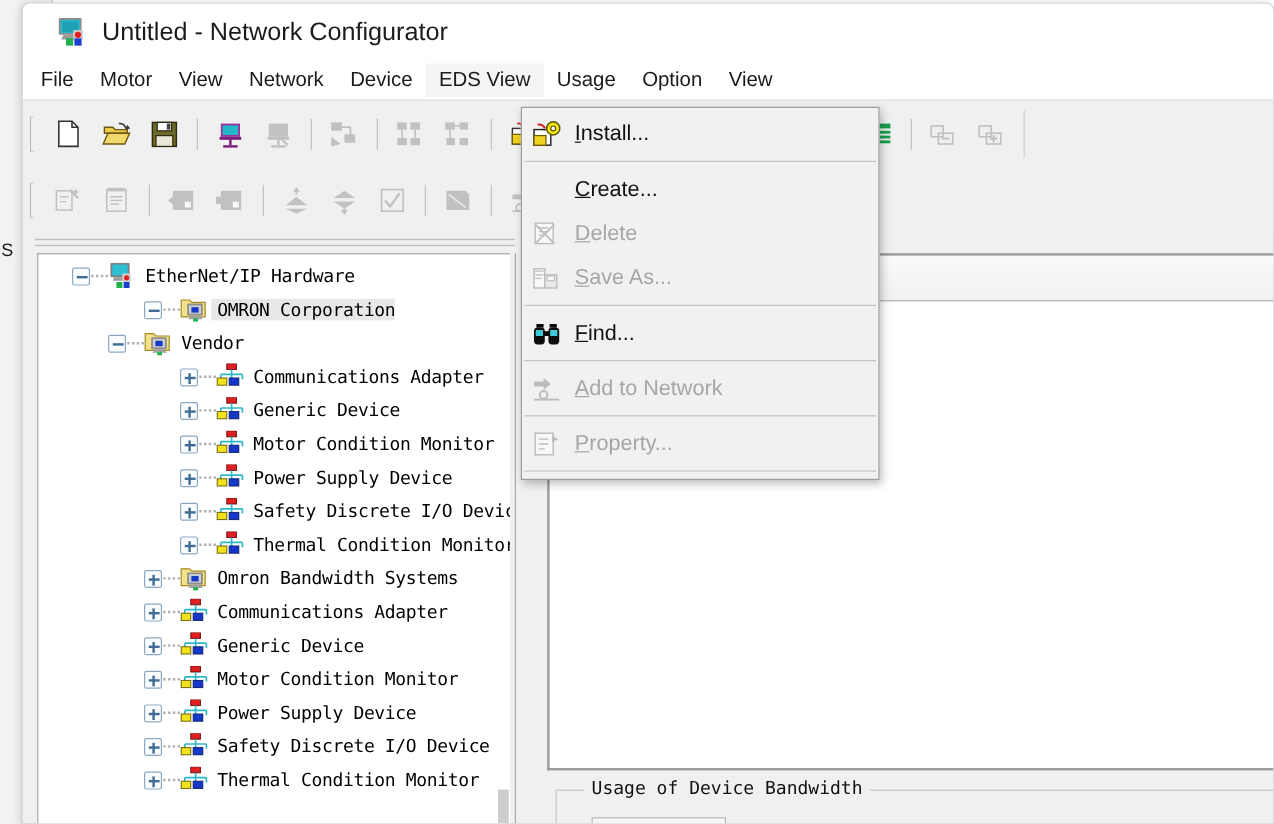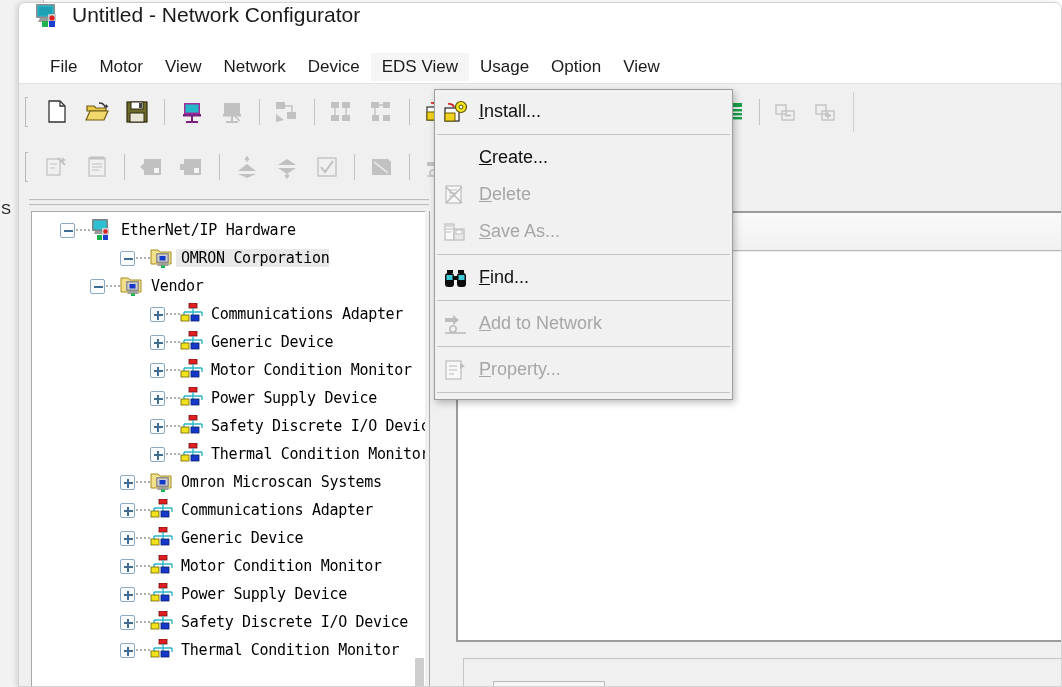--- a/index.html
+++ b/index.html
@@ -37,36 +37,36 @@
     border-top-left-radius: 7px;
     border-top-right-radius: 7px;
     box-shadow: -2px 0 5px rgba(0,0,0,0.12);
     overflow: hidden;
   }
 
   
   .titlebar {
     position: absolute; left:0; top:0; width: 100%; height: 48px;
     background: #ffffff;
-    display: flex; align-items: flex-start;
-    padding-left: 15px;
+    display: flex; align-items: center;
+    padding-left: 28px;
   }
   .title-icon { width: 28px; height: 26px; margin-right: 10px; flex: 0 0 auto; }
   .title-text {
     font-size: 21px; color: #1b1b1b;
     font-family: "Liberation Sans", sans-serif;
     white-space: nowrap;
   }
 
   
   .menubar {
     position: absolute; left: 0; top: 48px; width: 100%; height: 32px;
     background: #ffffff;
     display: flex; align-items: center;
-    padding-left: 20px;
+    padding-left: 4px;
   }
   .menu-item {
     font-size: 17px; color: #1b1b1b; padding: 4px 11px;
     white-space: nowrap; cursor: default;
     font-family: "Liberation Sans", sans-serif;
   }
   .menu-item.open { background: #f5f5f5; }
 
   
   .toolbar {
@@ -621,21 +621,21 @@
             <div class="expander plus"></div>
             <div class="dots"></div>
             <span class="node-icon"><svg width="26" height="22" viewBox="0 0 26 22">
                 <path d="M1 3 h7 l2 2 h11 v12 h-20z" fill="#f2e08a" stroke="#a38d23" stroke-width="1"></path>
                 <rect x="6" y="6" width="13" height="10" rx="1" fill="#8e8e8e"></rect>
                 <rect x="7.5" y="7.5" width="10" height="7" fill="#cfcfcf"></rect>
                 <rect x="9.5" y="9" width="6" height="4.5" fill="#1538c8"></rect>
                 <path d="M9 16 h8 l2 3 h-12z" fill="#a0a0a0"></path>
                 <rect x="11" y="18.5" width="4" height="2.5" fill="#19b34a"></rect>
               </svg></span>
-            <span class="label">Omron Microscan Systems</span>
+            <span class="label">Omron Bandwidth Systems</span>
           </div>
           <div class="tree-row">
             <div class="indent" style="width: 88px;"></div>
             <div class="expander plus"></div>
             <div class="dots"></div>
             <span class="node-icon"><svg width="26" height="22" viewBox="0 0 26 22">
                 <rect x="9" y="0" width="8" height="5" fill="#e02020" stroke="#6b0d0d" stroke-width="0.8"></rect>
                 <path d="M13 5 v4 M4 9 h18 M4 9 v4 M13 9 v4 M22 9 v4" stroke="#2fb6c8" stroke-width="1.4" fill="none"></path>
                 <rect x="1" y="12" width="8" height="6" fill="#f2e21c" stroke="#6b6200" stroke-width="0.8"></rect>
                 <rect x="11" y="12" width="8" height="6" fill="#1538c8" stroke="#0b1f6e" stroke-width="0.8"></rect>
@@ -707,20 +707,21 @@
     <div class="splitter">
       <div class="splitter-line"></div>
     </div>
     <div class="scroll-thumb"></div>
 
     <div class="right-panel">
       <div class="rp-header"></div>
       <div class="rp-body"></div>
       <div class="rp-group">
         <div class="rp-group-left"></div>
+        <div class="rp-group-title">Usage of Device Bandwidth</div>
         <div class="rp-group-box"></div>
       </div>
     </div>
 
     <div class="dropdown" id="dropdown">
         <div class="mi">
           <span class="mi-icon">
             <svg width="26" height="24">
               <rect x="2" y="8" width="14" height="13" fill="#fff" stroke="#222" stroke-width="1.2"></rect>
               <rect x="2" y="13" width="10" height="8" fill="#f2d220" stroke="#6b5c00" stroke-width="1"></rect>

